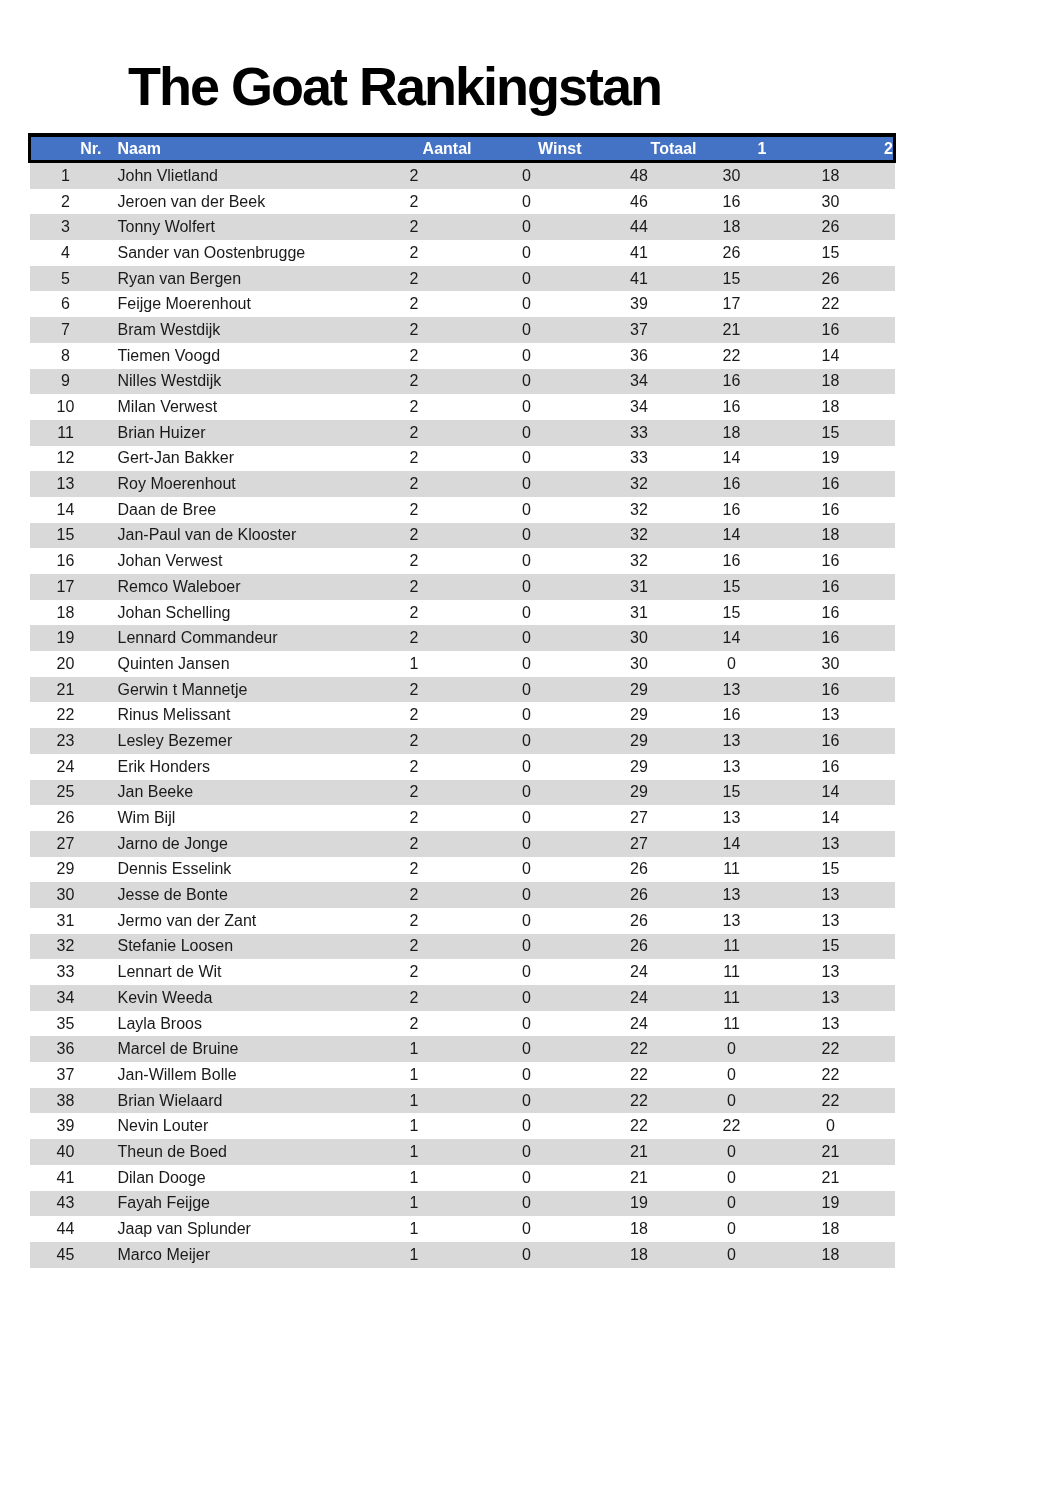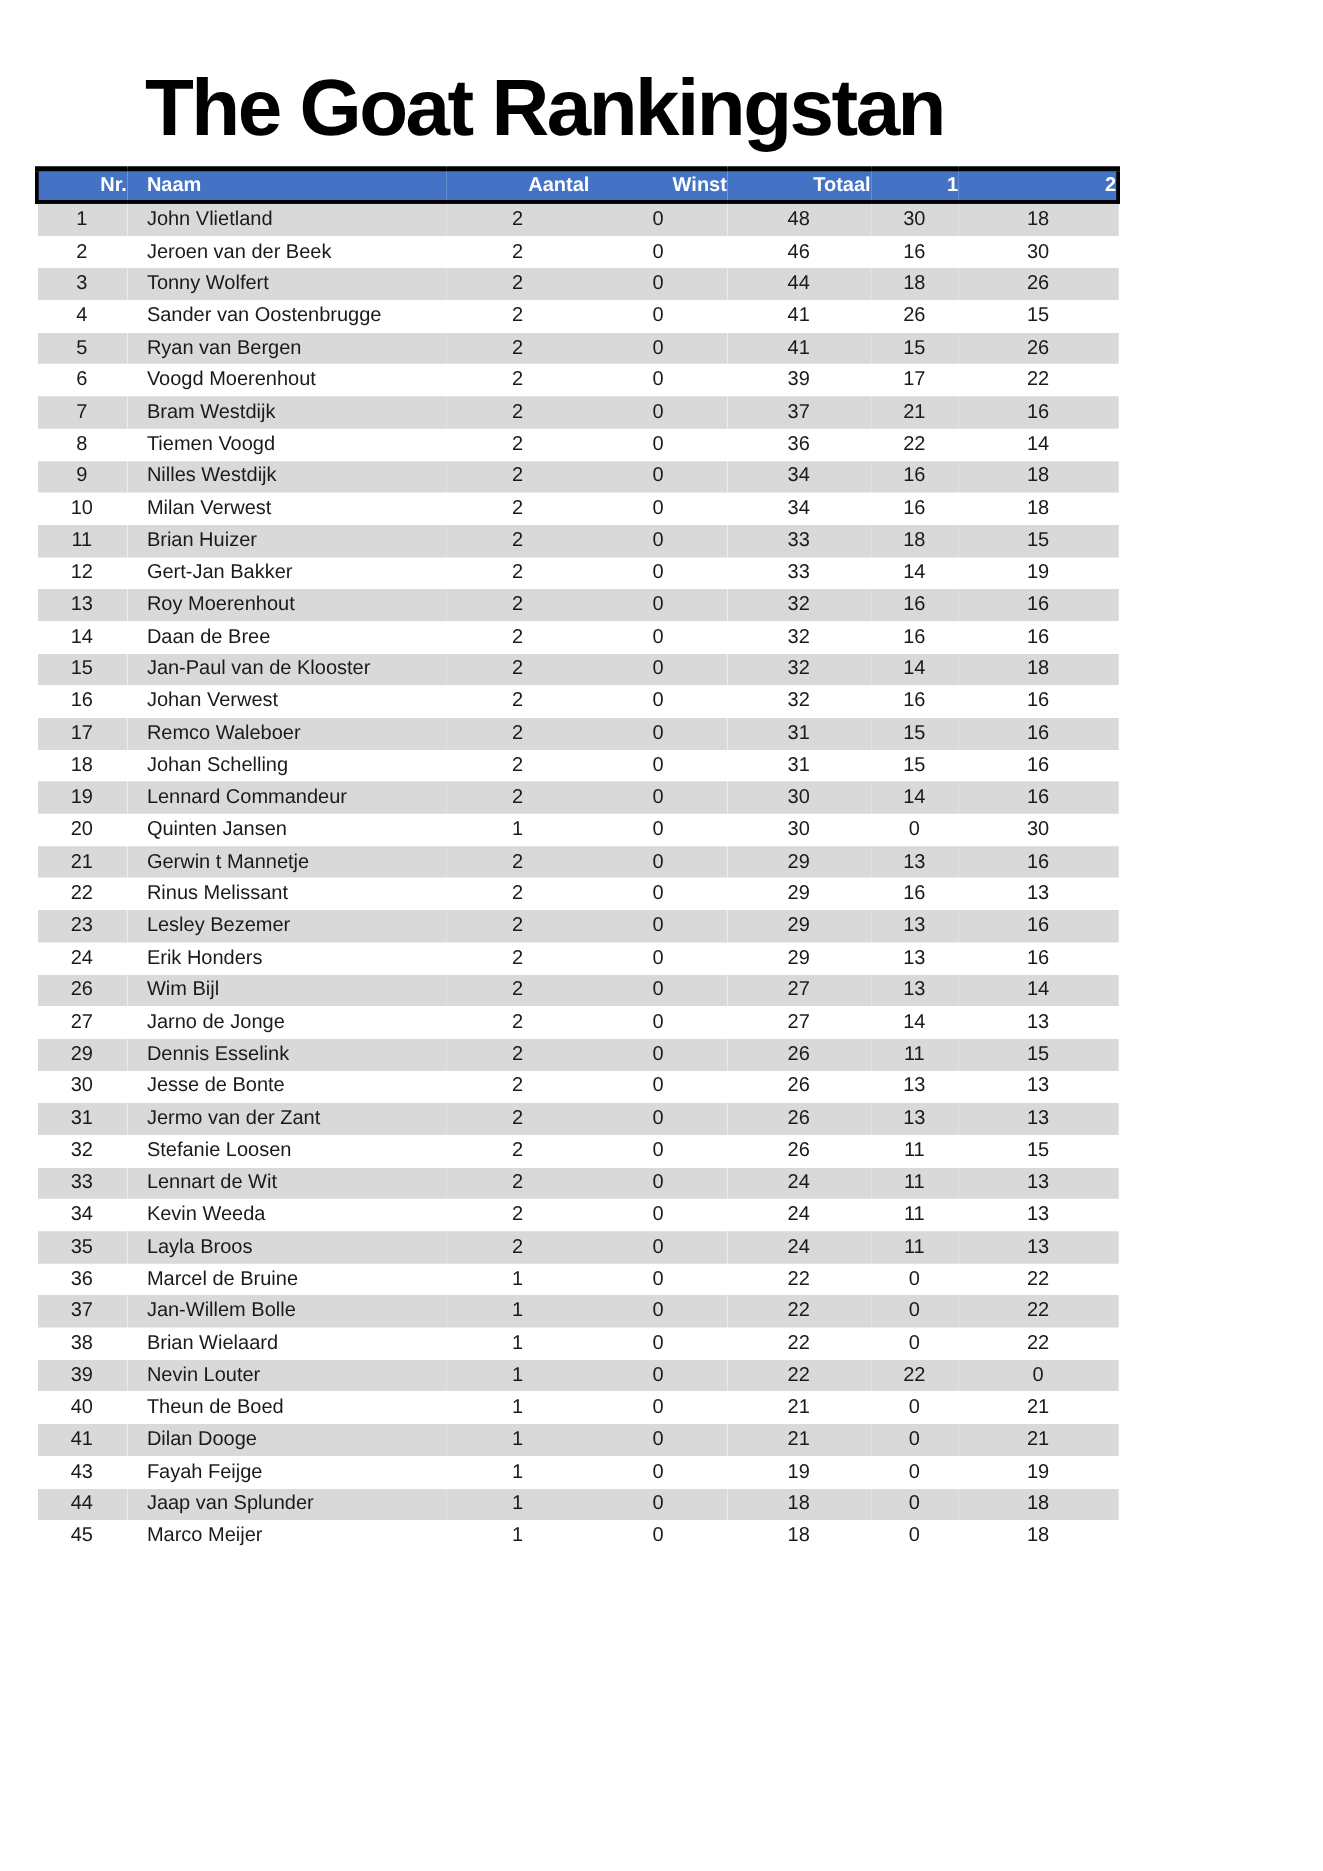--- a/index.html
+++ b/index.html
@@ -12,27 +12,27 @@
     overflow: hidden;
   }
   .page {
     position: relative;
     width: 1058px;
     height: 1497px;
     background: #ffffff;
   }
   .title {
     position: absolute;
-    left: 116px;
+    left: 128px;
     top: 36px;
     width: 765px;
     height: 100px;
     overflow: hidden;
     white-space: nowrap;
-    font-size: 64px;
+    font-size: 54px;
     font-weight: bold;
     letter-spacing: -2px;
     color: #000000;
     line-height: 100px;
   }
   table.ranking {
     position: absolute;
     left: 28px;
     top: 133px;
     width: 865px;
@@ -155,21 +155,21 @@
           <td>5</td>
           <td>Ryan van Bergen</td>
           <td>2</td>
           <td>0</td>
           <td>41</td>
           <td>15</td>
           <td>26</td>
         </tr>
         <tr>
           <td>6</td>
-          <td>Voogd Moerenhout</td>
+          <td>Feijge Moerenhout</td>
           <td>2</td>
           <td>0</td>
           <td>39</td>
           <td>17</td>
           <td>22</td>
         </tr>
         <tr>
           <td>7</td>
           <td>Bram Westdijk</td>
           <td>2</td>
@@ -323,20 +323,29 @@
           <td>16</td>
         </tr>
         <tr>
           <td>24</td>
           <td>Erik Honders</td>
           <td>2</td>
           <td>0</td>
           <td>29</td>
           <td>13</td>
           <td>16</td>
+        </tr>
+        <tr>
+          <td>25</td>
+          <td>Jan Beeke</td>
+          <td>2</td>
+          <td>0</td>
+          <td>29</td>
+          <td>15</td>
+          <td>14</td>
         </tr>
         <tr>
           <td>26</td>
           <td>Wim Bijl</td>
           <td>2</td>
           <td>0</td>
           <td>27</td>
           <td>13</td>
           <td>14</td>
         </tr>

